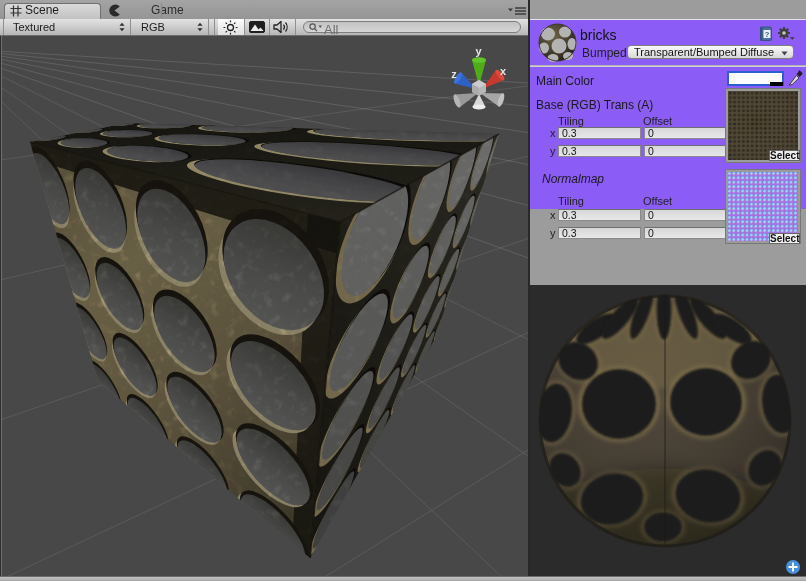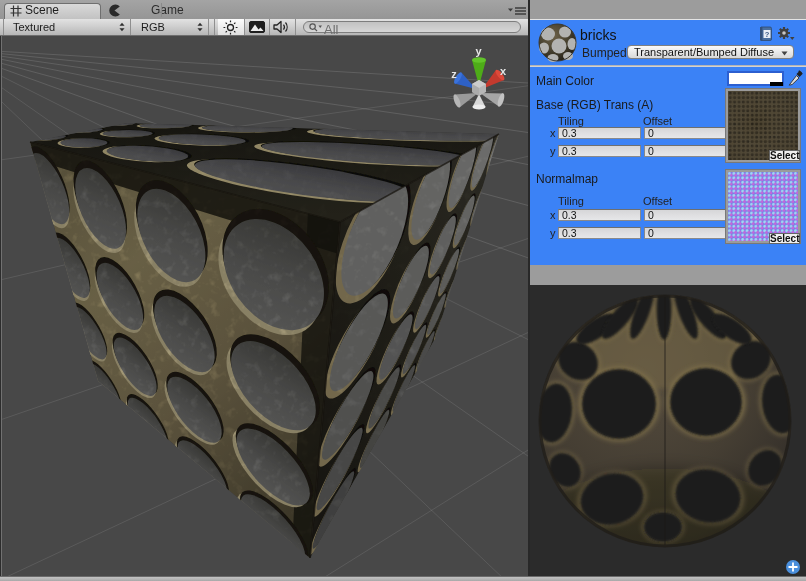--- a/index.html
+++ b/index.html
@@ -15,21 +15,21 @@
 .tablbl{font-size:12px;color:#1c1c1c;}
 
 #toolbar{position:absolute;left:0;top:19px;width:528px;height:17px;
  background:linear-gradient(#e2e2e2,#cfcfcf 45%,#b6b6b6);border-bottom:1px solid #6e6e6e;box-sizing:border-box;}
 .tsep{position:absolute;top:0;width:1px;height:16px;background:#8f8f8f;}
 .tbtxt{position:absolute;top:2px;font-size:11px;color:#1a1a1a;}
 .updn{position:absolute;top:3px;width:7px;height:10px;}
 
 #scene{position:absolute;left:0;top:36px;width:528px;height:540px;background:#484848;overflow:hidden;}
 
-#insp{position:absolute;left:530px;top:19px;width:276px;height:246px;background:#3b82f6;}
+#insp{position:absolute;left:530px;top:19px;width:276px;height:190px;background:#8b5cf6;}
 #insp .lbl{position:absolute;font-size:12px;color:#191919;}
 .fld{position:absolute;height:12px;background:linear-gradient(#d8d8d8,#e9e9e9);
  border:1px solid #8a8a8a;border-top-color:#6f6f6f;box-sizing:border-box;
  font-size:10.5px;color:#111;padding:0 0 0 3px;line-height:11px;}
 .colh{position:absolute;font-size:11px;color:#222;}
 .thumb{position:absolute;width:74px;height:73px;background:#8a8a8a;box-sizing:border-box;border:2px solid #9b9b9b;outline:1px solid #787878;}
 .selbtn{position:absolute;width:31px;height:11px;background:#f2f2f2;border:1px solid #666;
  box-sizing:border-box;font-size:10px;font-weight:bold;color:#111;text-align:center;line-height:9px;}
 
 #pvhdr{position:absolute;left:530px;top:265px;width:276px;height:20px;
@@ -498,21 +498,21 @@
     <rect width="70" height="69" fill="url(#brkv)"></rect>
     <filter id="tnz">
             <feTurbulence type="fractalNoise" baseFrequency="0.25" numOctaves="2" seed="3"></feTurbulence>
     <feColorMatrix type="matrix" values="0 0 0 0 0.08, 0 0 0 0 0.06, 0 0 0 0 0.03, 0.9 0.9 0.9 0 -0.45"></feColorMatrix>
           </filter>
     <rect width="70" height="69" filter="url(#tnz)" opacity="0.45"></rect>
    </svg>
   </div>
   <div class="selbtn" style="left:239px;top:131px;">Select</div>
 
-  <div class="lbl" style="left:6px;top:153px;">Normalmap</div>
+  <div class="lbl" style="left:12px;top:153px;font-style:italic;">Normalmap</div>
   <div class="colh" style="left:28px;top:176px;">Tiling</div>
   <div class="colh" style="left:113px;top:176px;">Offset</div>
   <div class="colh" style="left:20px;top:190px;">x</div>
   <div class="colh" style="left:20px;top:208px;">y</div>
   <div class="fld" style="left:28px;top:190px;width:83px;">0.3</div>
   <div class="fld" style="left:114px;top:190px;width:83px;">0</div>
   <div class="fld" style="left:28px;top:208px;width:83px;">0.3</div>
   <div class="fld" style="left:114px;top:208px;width:83px;">0</div>
 
   <div class="thumb" style="left:196px;top:151px;">

